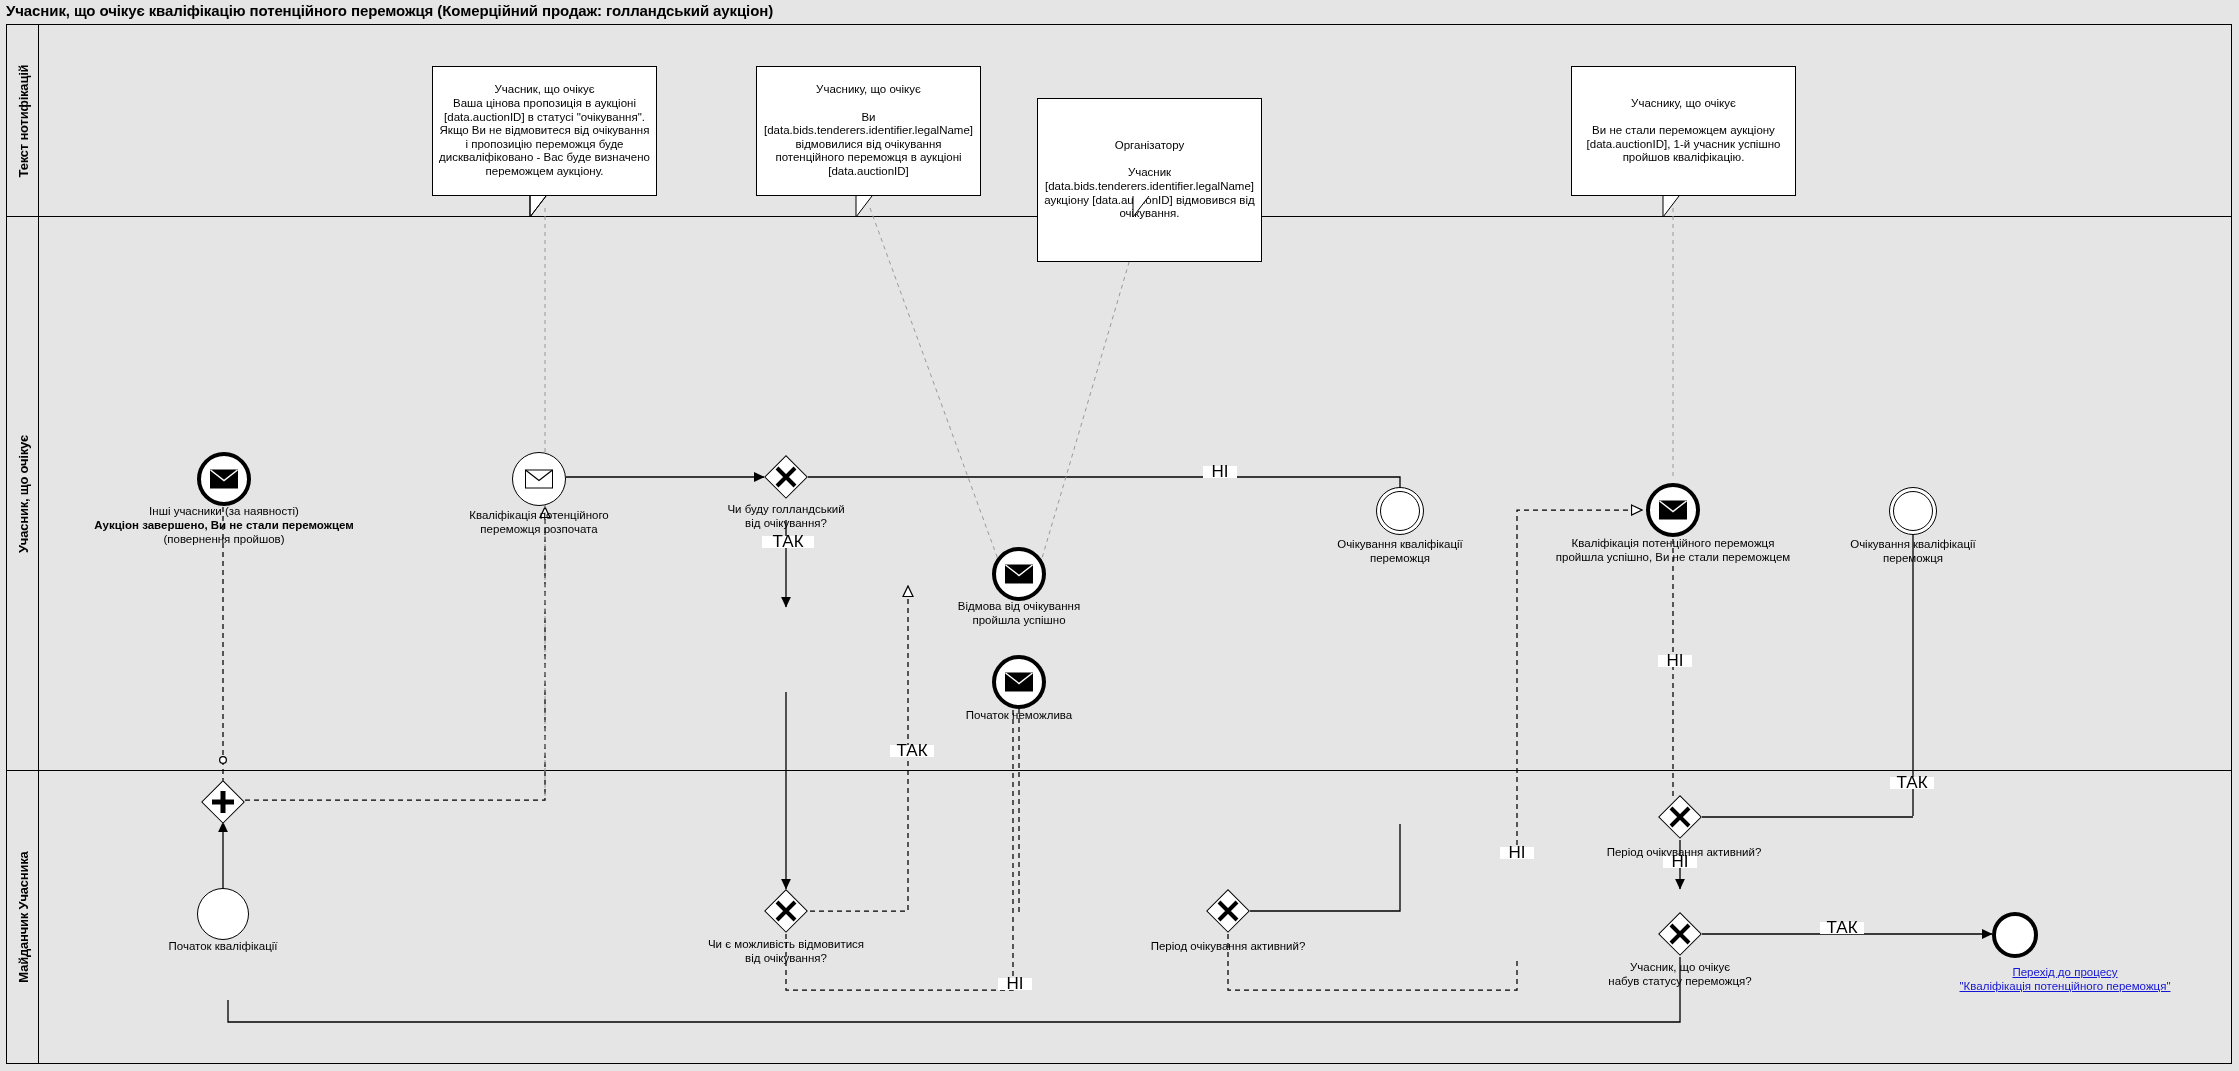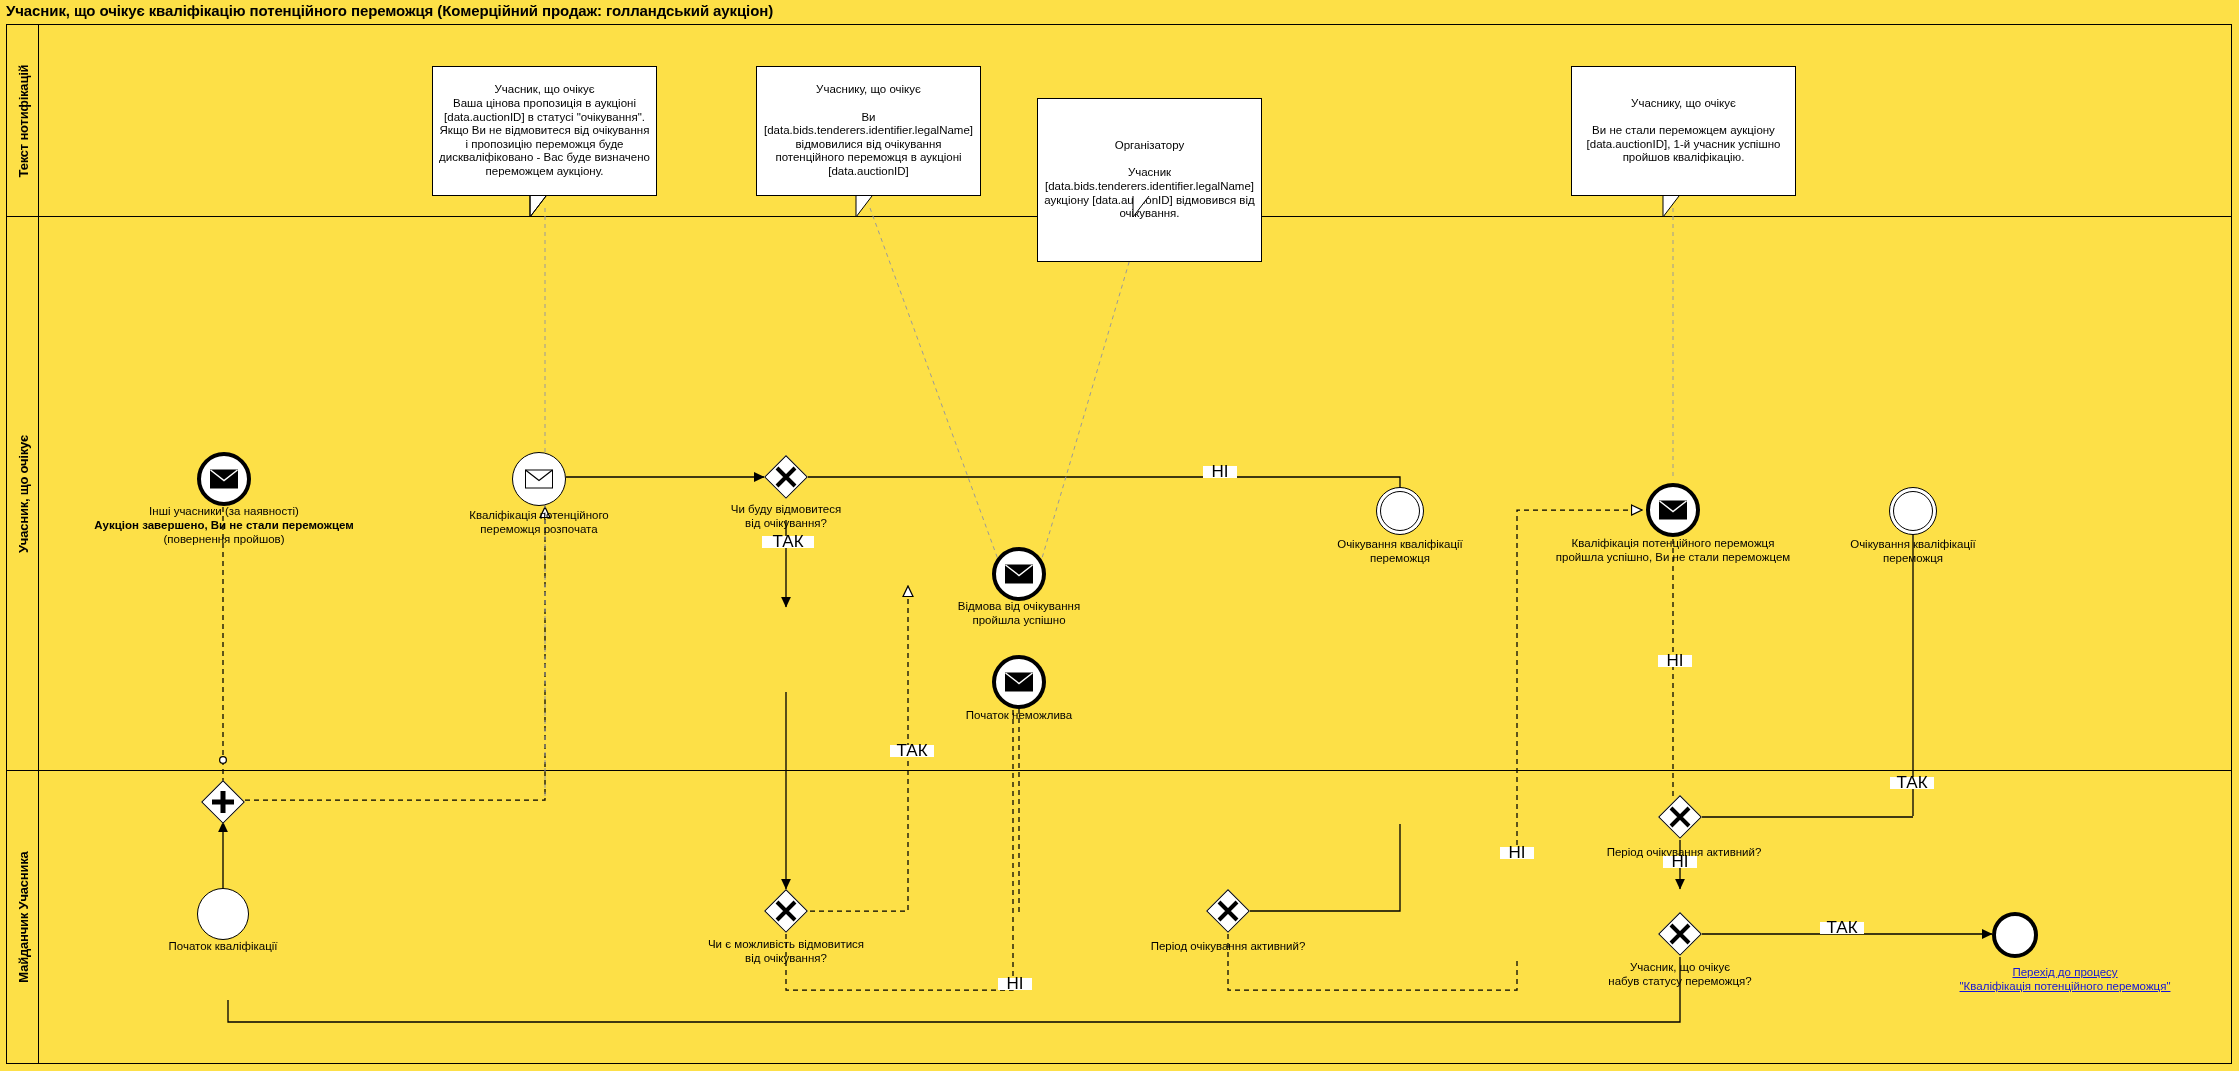--- a/index.html
+++ b/index.html
@@ -1,18 +1,18 @@
 <!DOCTYPE html>
 <html><head>
 <meta charset="utf-8">
 <title>BPMN</title>
 <style>
   html,body{margin:0;padding:0;background:#ffffff;}
   body{font-family:"Liberation Sans","DejaVu Sans",sans-serif;color:#000;}
-  #stage{position:relative;width:2239px;height:1071px;background:#fde047;overflow:hidden;}
+  #stage{position:relative;width:2239px;height:1071px;background:#e5e5e5;overflow:hidden;}
 
   
   .diagram-title{
     position:absolute;left:6px;top:2px;
     font-size:15px;font-weight:bold;letter-spacing:-0.1px;white-space:nowrap;
   }
 
   
   .pool{position:absolute;left:6px;top:24px;width:2226px;height:1040px;border:1px solid #000;box-sizing:border-box;}
   .lane{position:absolute;left:0;box-sizing:border-box;border-bottom:1px solid #000;}
@@ -219,21 +219,21 @@
   </div>
   <div class="lbl" style="left:439px;top:509px;width:200px;">Кваліфікація потенційного
 переможця розпочата</div>
 
   <div class="gw" style="left:764px;top:455px;width:44px;height:44px;">
     <div class="dia"></div>
     <svg class="mark" viewBox="0 0 44 44">
       <path d="M13,13 L31,31 M31,13 L13,31" stroke="#000" stroke-width="4" stroke-linecap="butt"></path>
     </svg>
   </div>
-  <div class="lbl" style="left:706px;top:503px;width:160px;">Чи буду відмовитеся
+  <div class="lbl" style="left:706px;top:503px;width:160px;">Чи буду голландський
 від очікування?</div>
   <div class="flowlbl" style="left:762px;top:536px;width:48px;">ТАК</div>
 
 
   <div class="ev msg-throw" style="left:992px;top:547px;width:54px;height:54px;">
     <svg class="env" width="28" height="19">
       <rect x="0.5" y="0.5" width="27" height="18" fill="#000" stroke="#000"></rect>
       <path d="M0.5,0.5 L14,11 L27.5,0.5" fill="none" stroke="#fff" stroke-width="1.4"></path>
     </svg>
   </div>

